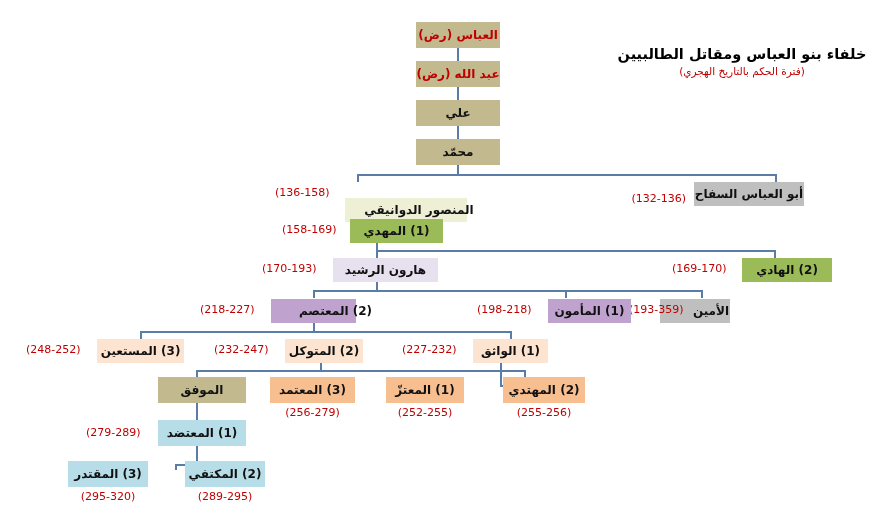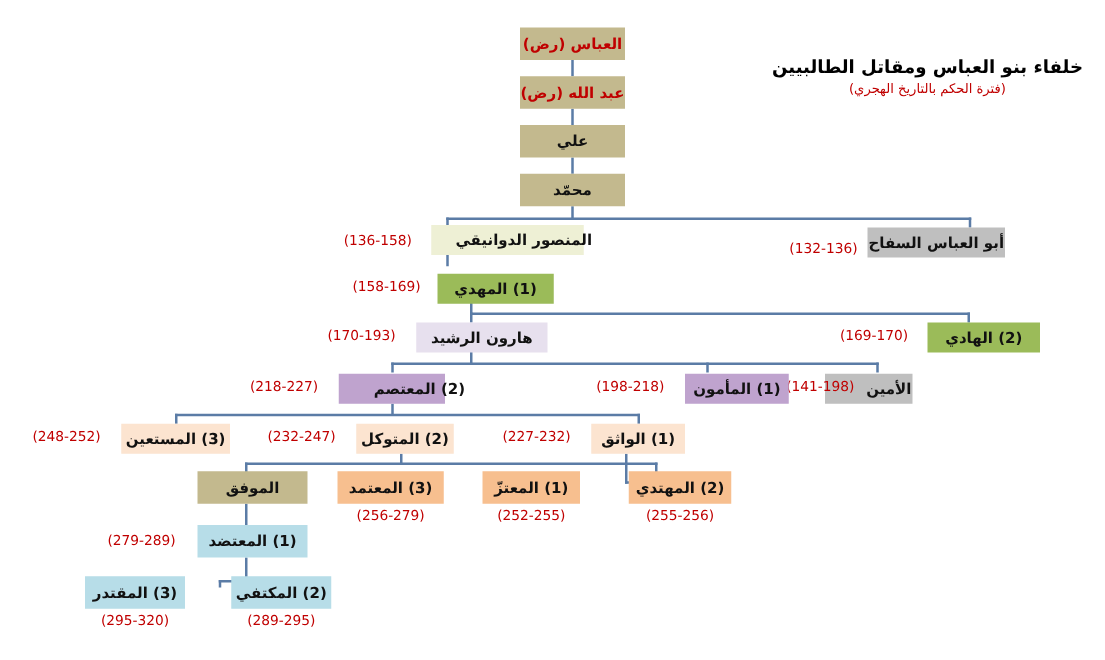--- a/index.html
+++ b/index.html
@@ -129,21 +129,21 @@
 
   <div class="node c-tan" style="left:416px; top:139px; width:84px; height:26px;">
     <span>محمّد</span>
   </div>
 
   <div class="node c-gray" style="left:694px; top:182px; width:110px; height:24px;">
     <span>أبو العباس السفاح</span>
   </div>
   <div class="date side" style="left:516px; top:193px; width:170px; text-align:right;">(132-136)</div>
 
-  <div class="node c-cream" style="left:345px; top:180px; width:122px; height:24px;padding-left:30px;">
+  <div class="node c-cream" style="left:345px; top:198px; width:122px; height:24px;padding-left:30px;">
     <span>المنصور الدوانيقي</span>
   </div>
   <div class="date side" style="left:275px; top:187px; width:62px; text-align:left;">(136-158)</div>
 
   <div class="node c-green" style="left:350px; top:219px; width:93px; height:24px;">
     <span>(1) المهدي</span>
   </div>
   <div class="date side" style="left:282px; top:224px; width:60px; text-align:left;">(158-169)</div>
 
   <div class="node c-green" style="left:742px; top:258px; width:90px; height:24px;">
@@ -152,21 +152,21 @@
   <div class="date side" style="left:672px; top:263px; width:62px; text-align:left;">(169-170)</div>
 
   <div class="node c-lav" style="left:333px; top:258px; width:105px; height:24px;">
     <span>هارون الرشيد</span>
   </div>
   <div class="date side" style="left:262px; top:263px; width:63px; text-align:left;">(170-193)</div>
 
   <div class="node c-gray" style="left:660px; top:299px; width:70px; height:24px;padding-left:36px;">
     <span>الأمين</span>
   </div>
-  <div class="date side" style="left:629px; top:304px; width:63px; text-align:left;">(141-198)</div>
+  <div class="date side" style="left:629px; top:304px; width:63px; text-align:left;">(193-359)</div>
 
   <div class="node c-purple" style="left:548px; top:299px; width:83px; height:24px;">
     <span>(1) المأمون</span>
   </div>
   <div class="date side" style="left:477px; top:304px; width:63px; text-align:left;">(198-218)</div>
 
   <div class="node c-purple" style="left:271px; top:299px; width:85px; height:24px;padding-left:48px;">
     <span>(2) المعتصم</span>
   </div>
   <div class="date side" style="left:200px; top:304px; width:63px; text-align:left;">(218-227)</div>

